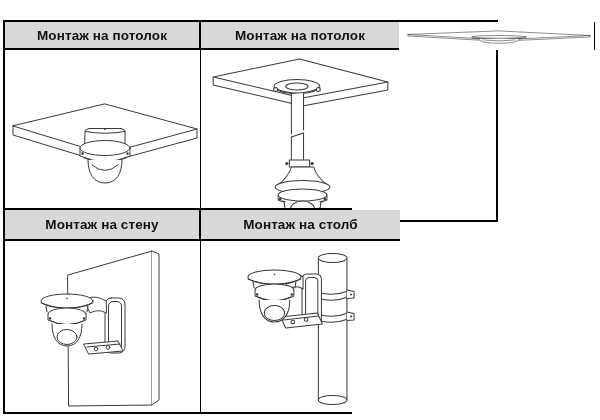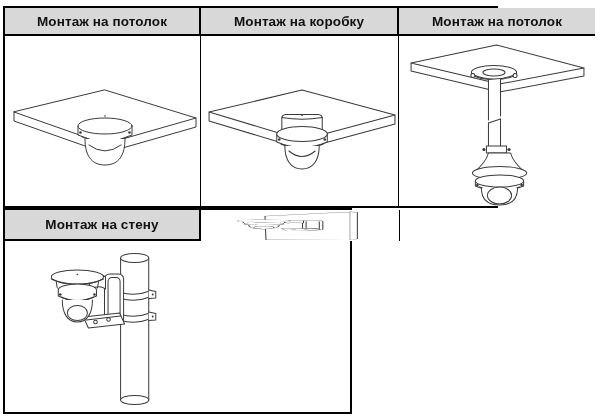--- a/index.html
+++ b/index.html
@@ -1,19 +1,19 @@
 <!DOCTYPE html>
 <html><head>
 <meta charset="utf-8">
 <style>
   html,body{margin:0;padding:0;background:#ffffff;}
   .stage{position:relative;width:600px;height:420px;background:#ffffff;overflow:hidden;
          font-family:"Liberation Sans",sans-serif;}
   .tbl{position:absolute;box-sizing:border-box;border:2px solid #000;display:grid;background:#fff;}
-  .tbl-a{left:3px;top:6px;width:495px;height:202px;
+  .tbl-a{left:3px;top:20px;width:495px;height:202px;
          grid-template-columns:196px 198px 196px;grid-template-rows:28px 170px;}
   .tbl-b{left:3px;top:208px;width:349px;height:206px;
          grid-template-columns:196px 199px;grid-template-rows:31px 171px;}
   .hcell{box-sizing:border-box;background:#d8d8d8;border-bottom:2px solid #000;
          display:flex;align-items:center;justify-content:center;}
   .hcell span{font-size:13.5px;font-weight:700;color:#111;letter-spacing:.1px;white-space:nowrap;}
   .icell{box-sizing:border-box;background:#fff;overflow:hidden;}
   .v2{border-right:2px solid #000;}
   .v1{border-right:1.5px solid #000;}
   .icell svg{display:block;width:100%;height:100%;}
@@ -21,23 +21,20 @@
 </head>
 <body>
 
 <div class="stage">
 
   <div class="tbl tbl-a">
 
     <div class="hcell v2">
       <span>Монтаж на потолок</span>
     </div>
-    <div class="hcell v2">
-      <span>Монтаж на коробку</span>
-    </div>
     <div class="hcell">
       <span>Монтаж на потолок</span>
     </div>
 
     <div class="icell v1">
       <svg viewBox="0 0 195 170" preserveAspectRatio="none">
         <g stroke="#3a3a3a" stroke-width="1" fill="none" stroke-linejoin="round" stroke-linecap="round">
 
           <path d="M100,54 L191,82 L100,108 L9,76 Z" fill="#fff"></path>
           <path d="M9,76 L9,85 L100,117 L191,91 L191,82"></path>
@@ -117,20 +114,23 @@
         </g>
       </svg>
     </div>
   </div>
 
   <div class="tbl tbl-b">
 
     <div class="hcell v2">
       <span>Монтаж на стену</span>
     </div>
+    <div class="hcell">
+      <span>Монтаж на столб</span>
+    </div>
 
     <div class="icell v1">
       <svg viewBox="0 0 195 171" preserveAspectRatio="none">
         <g stroke="#3a3a3a" stroke-width="1" fill="none" stroke-linejoin="round" stroke-linecap="round">
 
           <path d="M63,34 L147,10 L147,164 L64,165 Z" fill="#fff"></path>
           <path d="M147,10 L154,13 L154,159 L147,164" fill="#fff"></path>
 
           <rect x="100" y="57" width="20" height="55" rx="6" fill="#fff"></rect>
           <rect x="103.5" y="60.5" width="13" height="48" rx="4.5"></rect>

